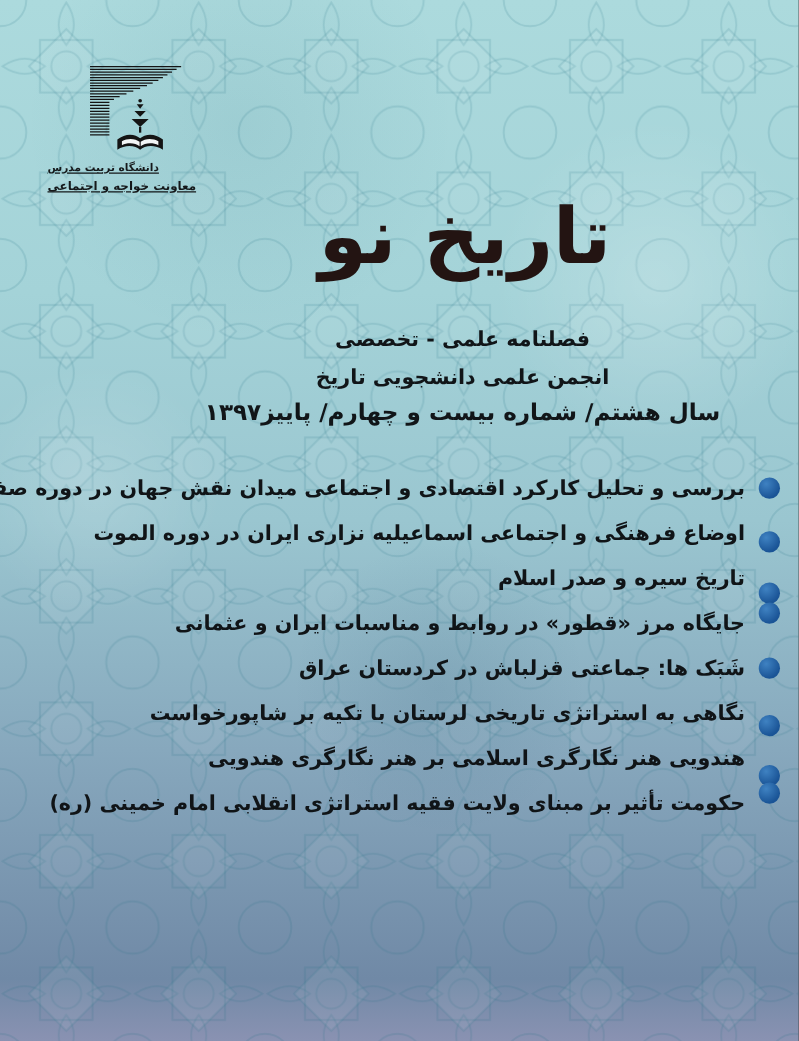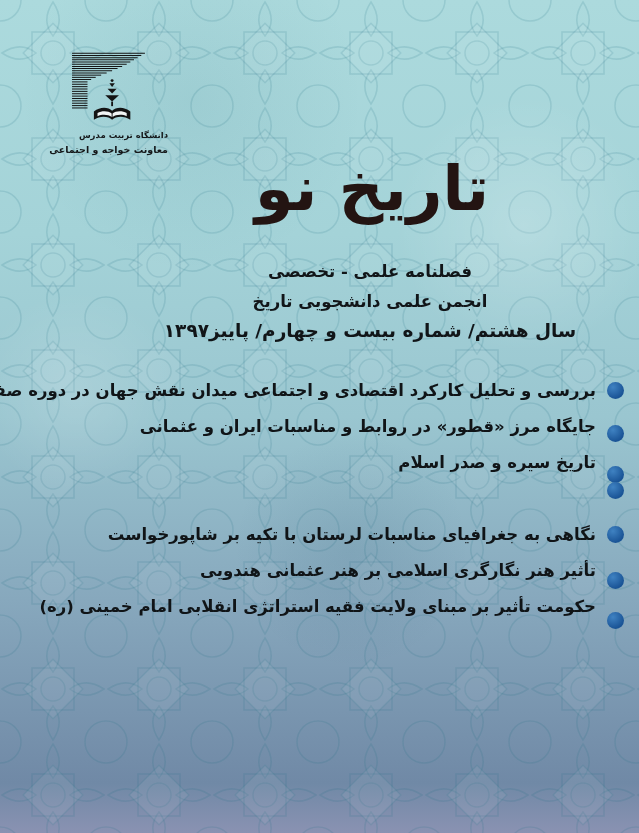--- a/index.html
+++ b/index.html
@@ -21,21 +21,21 @@
     position:absolute;inset:0;pointer-events:none;
     background-image:
       radial-gradient(circle at 82% 27%, rgba(255,255,255,0.20), rgba(255,255,255,0) 16%),
       radial-gradient(circle at 12% 47%, rgba(255,255,255,0.14), rgba(255,255,255,0) 14%),
       radial-gradient(circle at 55% 66%, rgba(25,70,100,0.10), rgba(25,70,100,0) 18%),
       radial-gradient(circle at 30% 12%, rgba(25,90,110,0.08), rgba(25,90,110,0) 20%);
   }
   
   .logo{
     position:absolute;left:38px;top:46px;width:130px;
-    text-align:right;color:#15181a;
+    text-align:left;color:#15181a;text-decoration:underline;
   }
   .logo svg{display:block;margin:0 auto;}
   .logo .uni{font-size:8.5px;font-weight:bold;margin-top:2px;letter-spacing:0;}
   .logo .dept{font-size:9.5px;font-weight:bold;margin-top:4px;}
   
   .title{
     position:absolute;top:150px;left:100px;width:544px;
     text-align:center;direction:rtl;
     font-size:62px;font-weight:bold;line-height:1.25;
     color:#231412;
@@ -159,36 +159,41 @@
     <div class="s3">سال هشتم/ شماره  بیست و چهارم/ پاییز۱۳۹۷</div>
   </div>
 
   <div class="articles">
     <div class="article-item">
       <span class="bullet"></span>
       <span>بررسی و تحلیل کارکرد اقتصادی و اجتماعی میدان نقش جهان در دوره صفویه</span>
     </div>
     <div class="article-item">
       <span class="bullet"></span>
-      <span>جایگاه مرز «قطور» در روابط و مناسبات ایران و عثمانی</span>
+      <span>اوضاع فرهنگی و اجتماعی اسماعیلیه نزاری ایران در دوره الموت</span>
     </div>
     <div class="article-item">
       <span class="bullet"></span>
       <span>تاریخ سیره و صدر اسلام</span>
     </div>
     <div class="article-item">
       <span class="bullet"></span>
+      <span>جایگاه مرز «قطور» در روابط و مناسبات ایران و عثمانی</span>
     </div>
     <div class="article-item">
       <span class="bullet"></span>
-      <span>نگاهی به جغرافیای مناسبات لرستان با تکیه بر شاپورخواست</span>
+      <span>شَبَک ها: جماعتی قزلباش در کردستان عراق</span>
     </div>
     <div class="article-item">
       <span class="bullet"></span>
-      <span>تأثیر هنر نگارگری اسلامی بر هنر عثمانی هندویی</span>
+      <span>نگاهی به استراتژی تاریخی لرستان با تکیه بر شاپورخواست</span>
+    </div>
+    <div class="article-item">
+      <span class="bullet"></span>
+      <span>هندویی هنر نگارگری اسلامی بر هنر نگارگری هندویی</span>
     </div>
     <div class="article-item">
       <span class="bullet"></span>
       <span>حکومت تأثیر بر مبنای ولایت فقیه استراتژی انقلابی امام خمینی (ره)</span>
     </div>
   </div>
 
 </div>
 
 </body></html>

